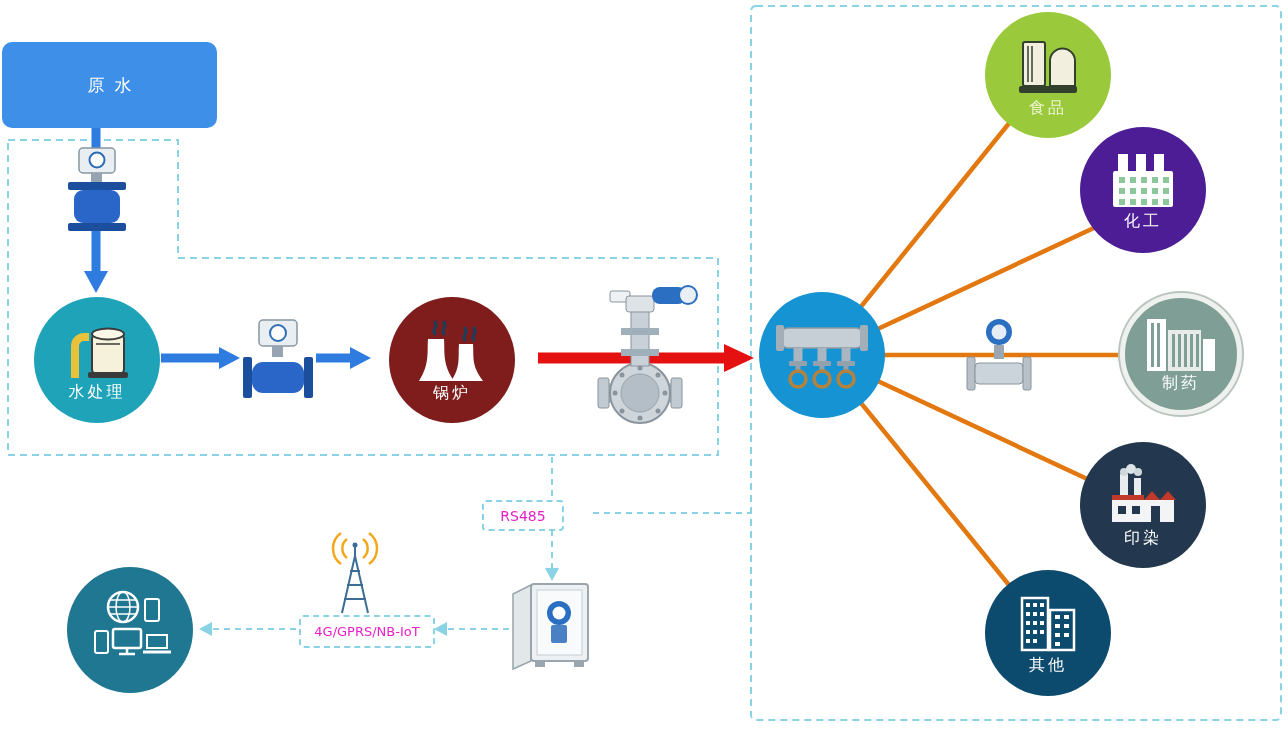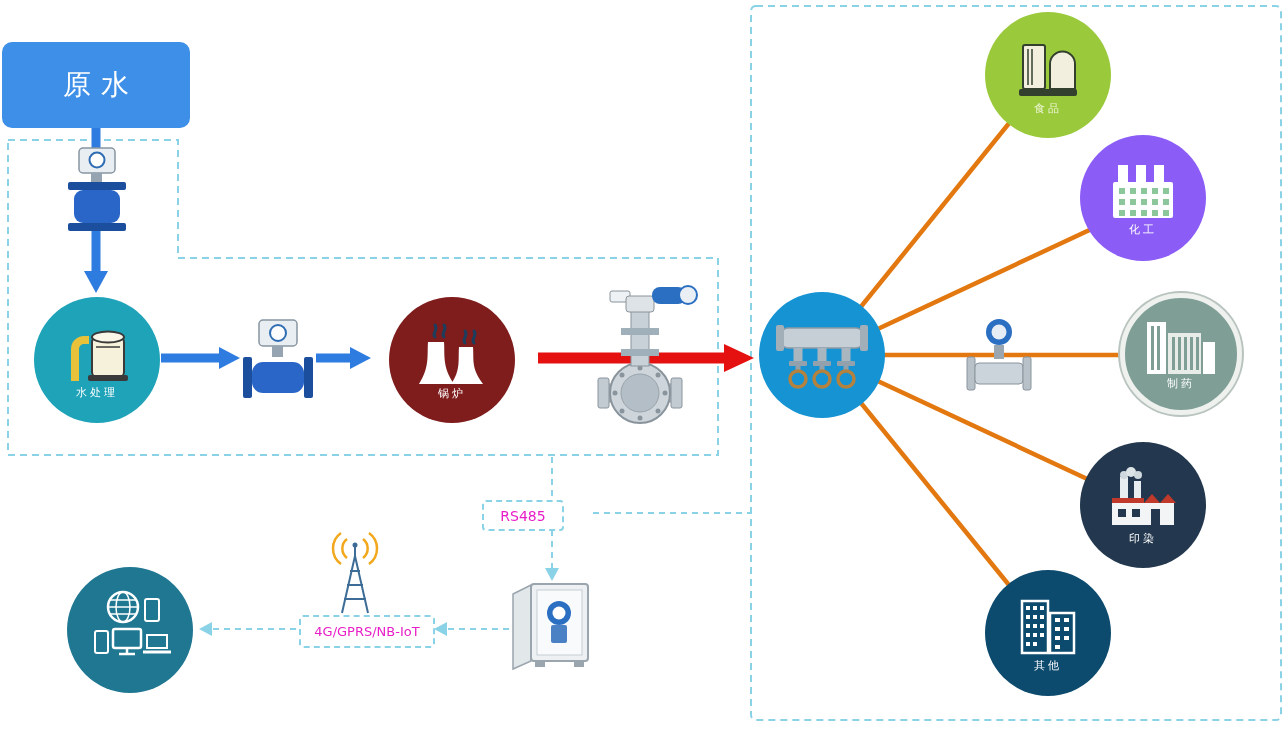--- a/index.html
+++ b/index.html
@@ -1,24 +1,24 @@
 <!DOCTYPE html>
 <html><head>
 <meta charset="utf-8">
 <style>
   html,body{margin:0;padding:0;background:#fff;}
   body{font-family:"DejaVu Sans","Liberation Sans",sans-serif;}
   .stage{position:relative;width:1288px;height:729px;background:#fff;overflow:hidden;}
   .layer{position:absolute;left:0;top:0;z-index:1;}
-  .source-box{position:absolute;left:2px;top:42px;width:188px;height:86px;background:#3d8fe8;
+  .source-box{position:absolute;left:2px;top:42px;width:215px;height:86px;background:#3d8fe8;
     border-radius:10px;display:flex;align-items:center;justify-content:center;color:#fff;
-    font-size:28px;letter-spacing:10px;text-indent:10px;z-index:3;font-family:Liberation Mono, monospace;}
+    font-size:17px;letter-spacing:10px;text-indent:10px;z-index:3;font-family:Liberation Mono, monospace;}
   .circle{position:absolute;width:126px;height:126px;border-radius:50%;display:flex;
     flex-direction:column;align-items:center;justify-content:center;z-index:3;}
-  .clabel{color:#fff;font-size:11px;letter-spacing:3px;line-height:1;margin-top:2px;white-space:nowrap;}
+  .clabel{color:#fff;font-size:16px;letter-spacing:3px;line-height:1;margin-top:2px;white-space:nowrap;}
   .circle svg{display:block;}
   .ringed{width:112px;height:112px;border:5px solid #eef1ee;box-shadow:0 0 0 2px #b9c4bf;}
   .tagbox{position:absolute;border:2px dashed #8ad2e6;border-radius:4px;background:#fff;
     display:flex;align-items:center;justify-content:center;color:#e81ec8;font-size:14px;z-index:3;}
 </style>
 </head>
 <body>
 
 <div class="stage">
 
@@ -203,21 +203,21 @@
     <svg width="66" height="64" viewBox="0 0 66 64">
       <rect x="8" y="8" width="22" height="44" rx="2" fill="#f3efdf" stroke="#33402e" stroke-width="2"></rect>
       <line x1="13" y1="12" x2="13" y2="48" stroke="#33402e" stroke-width="1.5"></line>
       <line x1="17" y1="12" x2="17" y2="48" stroke="#33402e" stroke-width="1.5"></line>
       <path d="M35 52 V27 a12.5 12.5 0 0 1 25 0 v25 z" fill="#f3efdf" stroke="#33402e" stroke-width="2"></path>
       <rect x="4" y="52" width="58" height="7" rx="2" fill="#33402e"></rect>
     </svg>
     <span class="clabel" style="color:#eef5d5;">食品</span>
   </div>
 
-  <div class="circle" style="left:1080px;top:135px;background:#8b5cf6;">
+  <div class="circle" style="left:1080px;top:127px;background:#4c1d95;">
     <svg width="66" height="60" viewBox="0 0 66 60">
       <g fill="#fff">
         <rect x="8" y="3" width="10" height="19"></rect>
         <rect x="26" y="3" width="10" height="19"></rect>
         <rect x="44" y="3" width="10" height="19"></rect>
         <rect x="3" y="20" width="60" height="36" rx="2"></rect>
       </g>
       <g fill="#8cc79b">
         <rect x="9" y="26" width="6" height="6"></rect>
           <rect x="20" y="26" width="6" height="6"></rect>

